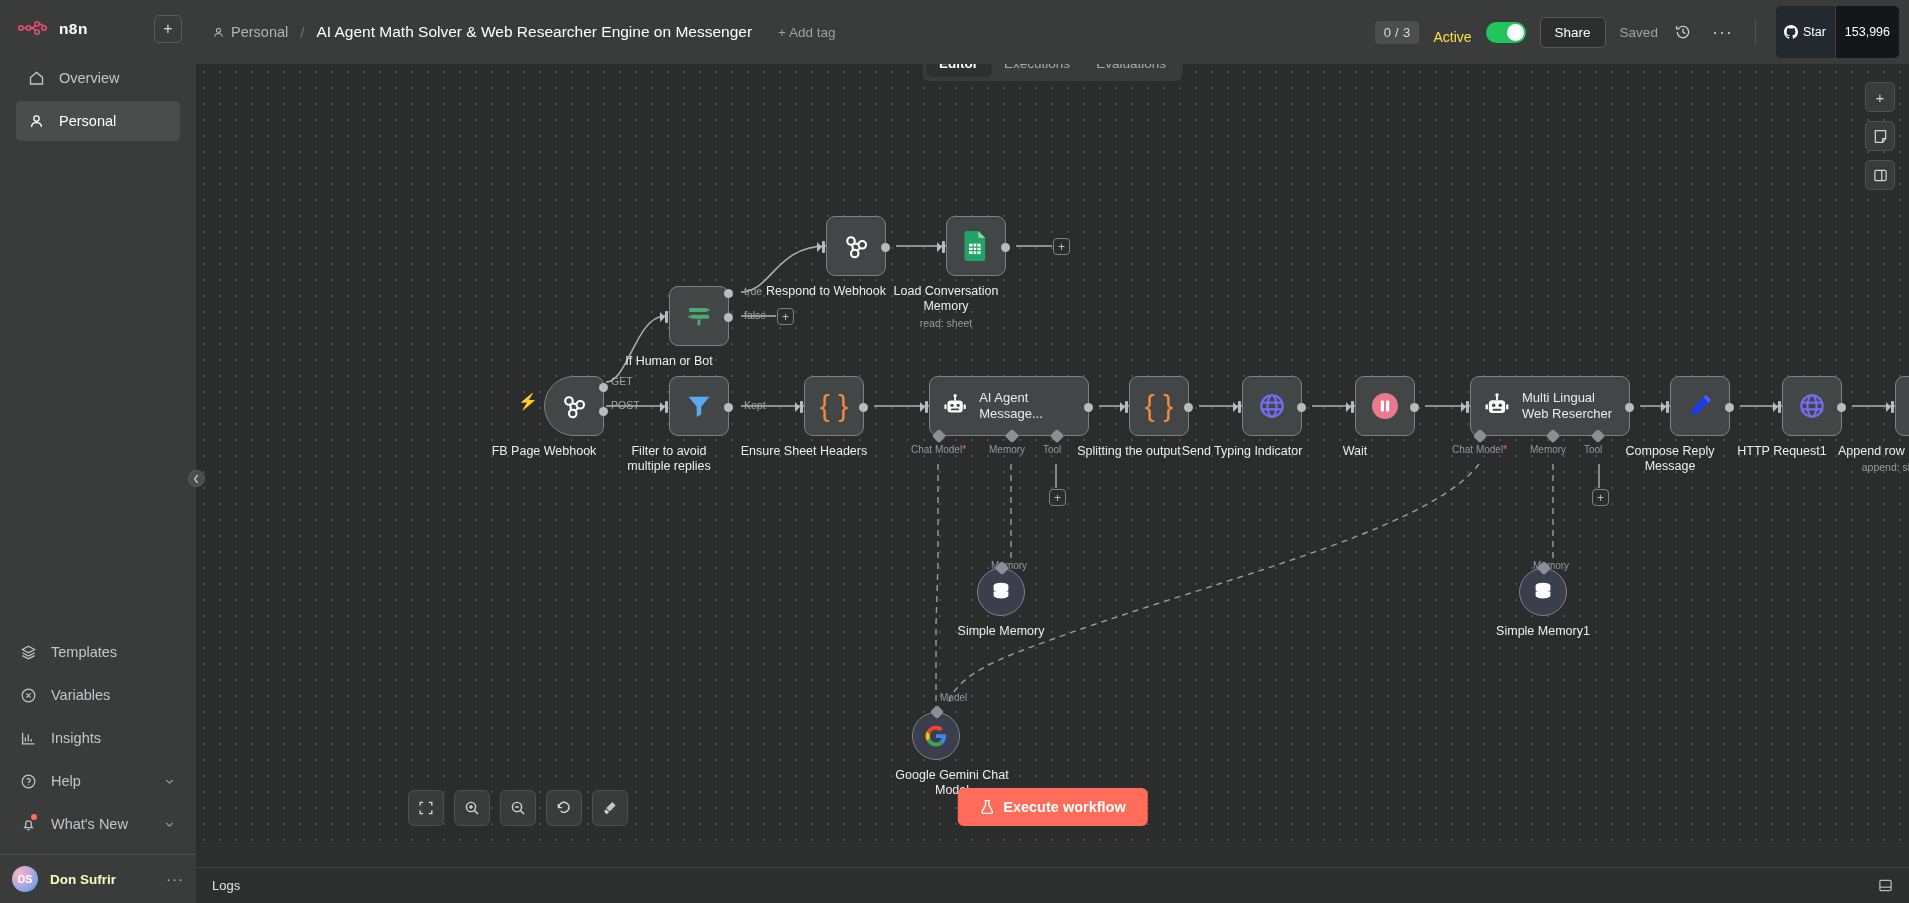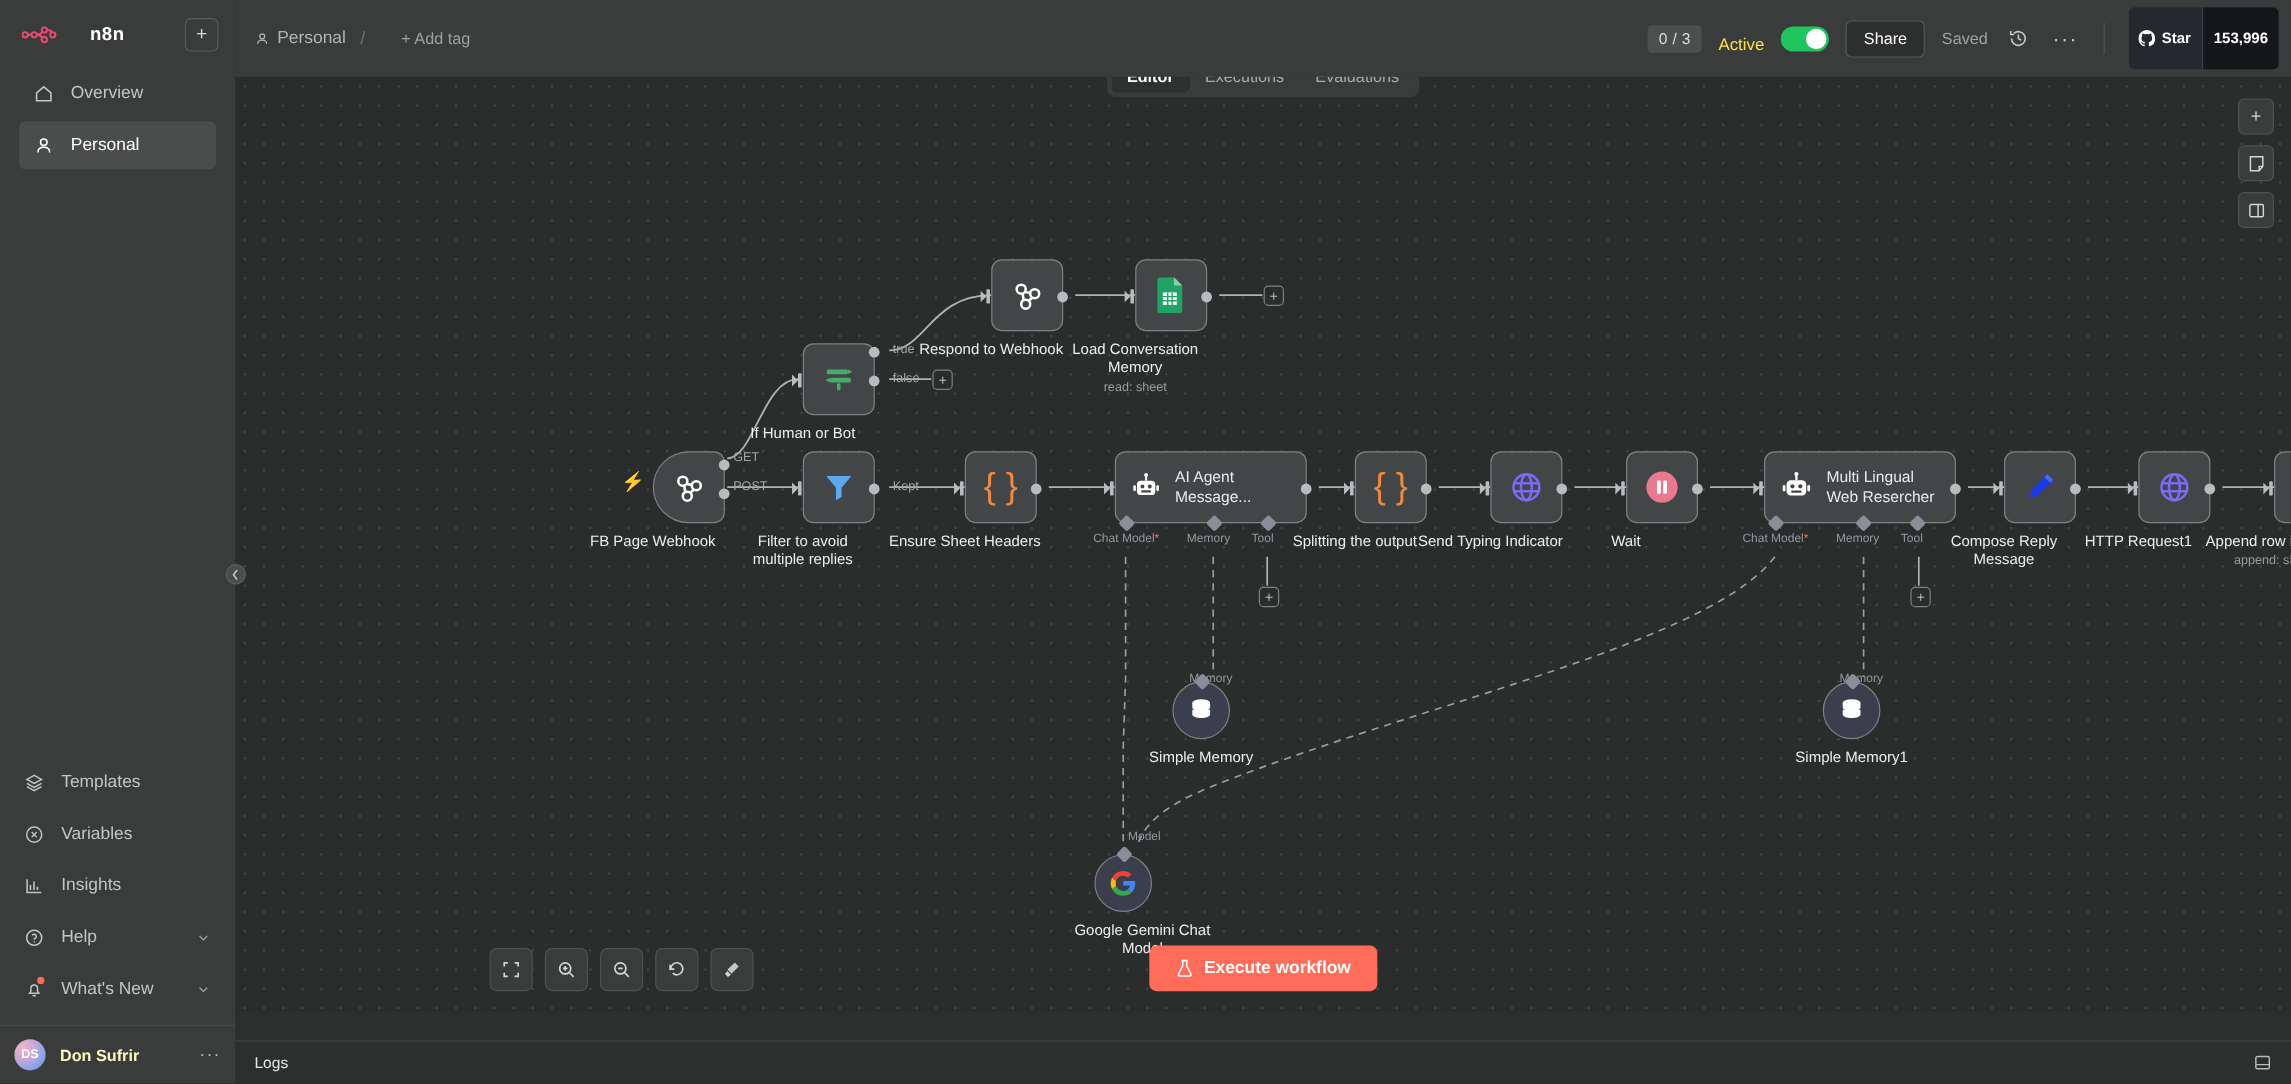--- a/index.html
+++ b/index.html
@@ -18,21 +18,21 @@
     background: #3a3c3c;
     display: flex; flex-direction: column;
     flex: 0 0 196px;
     position: relative; z-index: 20;
   }
   .sb-top { padding: 10px 8px 4px 8px; }
   .sb-brand-row {
     display: flex; align-items: center; justify-content: space-between;
     height: 38px; padding: 0 6px 0 10px;
   }
-  .sb-logo-wrap { display: flex; align-items: center; gap: 27px; }
+  .sb-logo-wrap { display: flex; align-items: flex-start; gap: 11px; }
   .sb-logo { width: 30px; height: 16px; display: block; }
   .sb-brand-name { font-size: 15.5px; font-weight: 700; color: #ffffff; letter-spacing: .4px; }
   .sb-plus {
     width: 28px; height: 28px; border: 1px solid #5a5c5c; border-radius: 5px;
     display: flex; align-items: center; justify-content: center;
     color: #d6d7d8; font-size: 16px; line-height: 1; cursor: pointer;
   }
   .sb-nav { margin-top: 10px; padding: 0 8px; display: flex; flex-direction: column; gap: 3px; }
   .sb-item {
     display: flex; align-items: center; gap: 14px;
@@ -102,21 +102,21 @@
   .share-btn {
     background: #2d2e2e; border: 1px solid #56585a; color: #ffffff;
     font-size: 13.5px; padding: 7px 14px; border-radius: 5px; cursor: pointer;
   }
   .saved-lbl { color: #a0a3a6; font-size: 13.5px; cursor: default; }
   .icon-btn { color: #c6c8ca; width: 22px; height: 22px; display: flex; align-items: center; justify-content: center; cursor: pointer; }
   .dots-btn { color: #c6c8ca; font-size: 18px; letter-spacing: 1px; line-height: 8px; cursor: pointer; padding: 0 4px; }
   .gh-sep { width: 1px; height: 26px; background: #515354; margin: 0 6px 0 4px; }
   .gh-star {
     display: flex; align-items: stretch; border-radius: 5px; overflow: hidden;
-    font-size: 12.5px; font-weight: 700; cursor: pointer;
+    font-size: 12.5px; font-weight: 400; cursor: pointer;
   }
   .gh-star .left {
     background: #24292f; color: #ffffff; display: flex; align-items: center; gap: 5px;
     padding: 5px 9px 5px 8px;
   }
   .gh-star .right {
     background: #14161a; color: #ffffff; display: flex; align-items: center;
     padding: 19px 9px; border-left: 1px solid #3a3f45;
   }
 
@@ -374,20 +374,21 @@
     <header class="topbar">
       <div class="bc">
         <span class="bc-personal">
           <svg width="13" height="13" viewBox="0 0 17 17" fill="none" stroke="#b3b5b8" stroke-width="1.35">
             <circle cx="8.5" cy="5.6" r="2.7"></circle>
               <path d="M3.6 14 c0-2.8 2.2-4.3 4.9-4.3 s4.9 1.5 4.9 4.3"></path>
           </svg>
           <span>Personal</span>
         </span>
         <span class="bc-slash">/</span>
+        <span class="wf-title">AI Agent Math Solver &amp; Web Researcher Engine on Messenger</span>
         <span class="add-tag">+ Add tag</span>
       </div>
 
       <div class="top-right">
         <span class="counter-badge">0 / 3</span>
         <span class="active-lbl">Active</span>
         <span class="toggle">
             <span class="knob"></span>
           </span>
         <button class="share-btn">Share</button>

